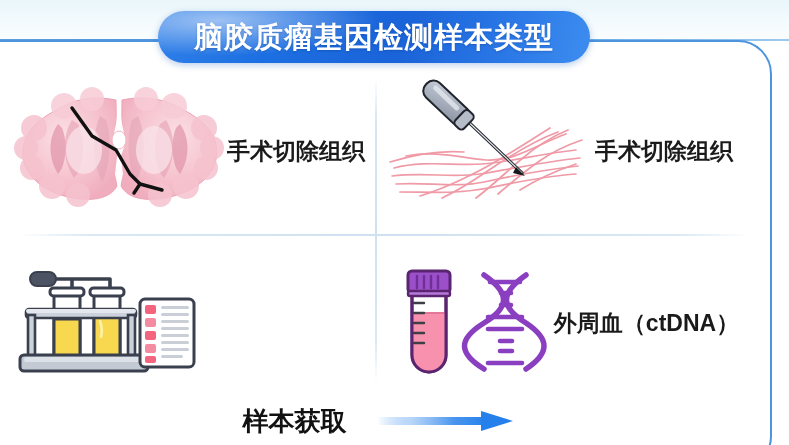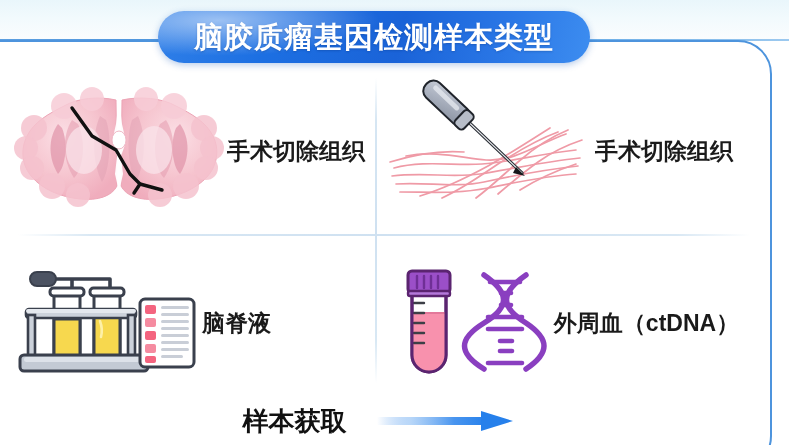--- a/index.html
+++ b/index.html
@@ -352,21 +352,20 @@
               <rect x="149" y="51" width="28" height="3" rx="1.5"></rect>
               <rect x="149" y="58" width="28" height="3" rx="1.5"></rect>
               <rect x="149" y="65" width="28" height="3" rx="1.5"></rect>
               <rect x="149" y="72" width="28" height="3" rx="1.5"></rect>
               <rect x="149" y="79" width="28" height="3" rx="1.5"></rect>
               <rect x="149" y="86" width="22" height="3" rx="1.5"></rect>
             </g>
           </g>
         </svg>
       </div>
-      <div class="cell-label">脑脊液</div>
     </div>
 
     <div class="cell r2c2">
       <div class="art">
         <svg width="170" height="106" viewBox="0 0 170 106">
 
           <g>
             <path d="M28 20 L28 86 a17 17 0 0 0 34 0 L62 20 Z" fill="#ffffff" stroke="#5b2470" stroke-width="3"></path>
             <path d="M28 44 L28 86 a17 17 0 0 0 34 0 L62 44 Z" fill="#f891ad"></path>
             <path d="M28 44 L62 44" stroke="#e3789a" stroke-width="1.8"></path>

